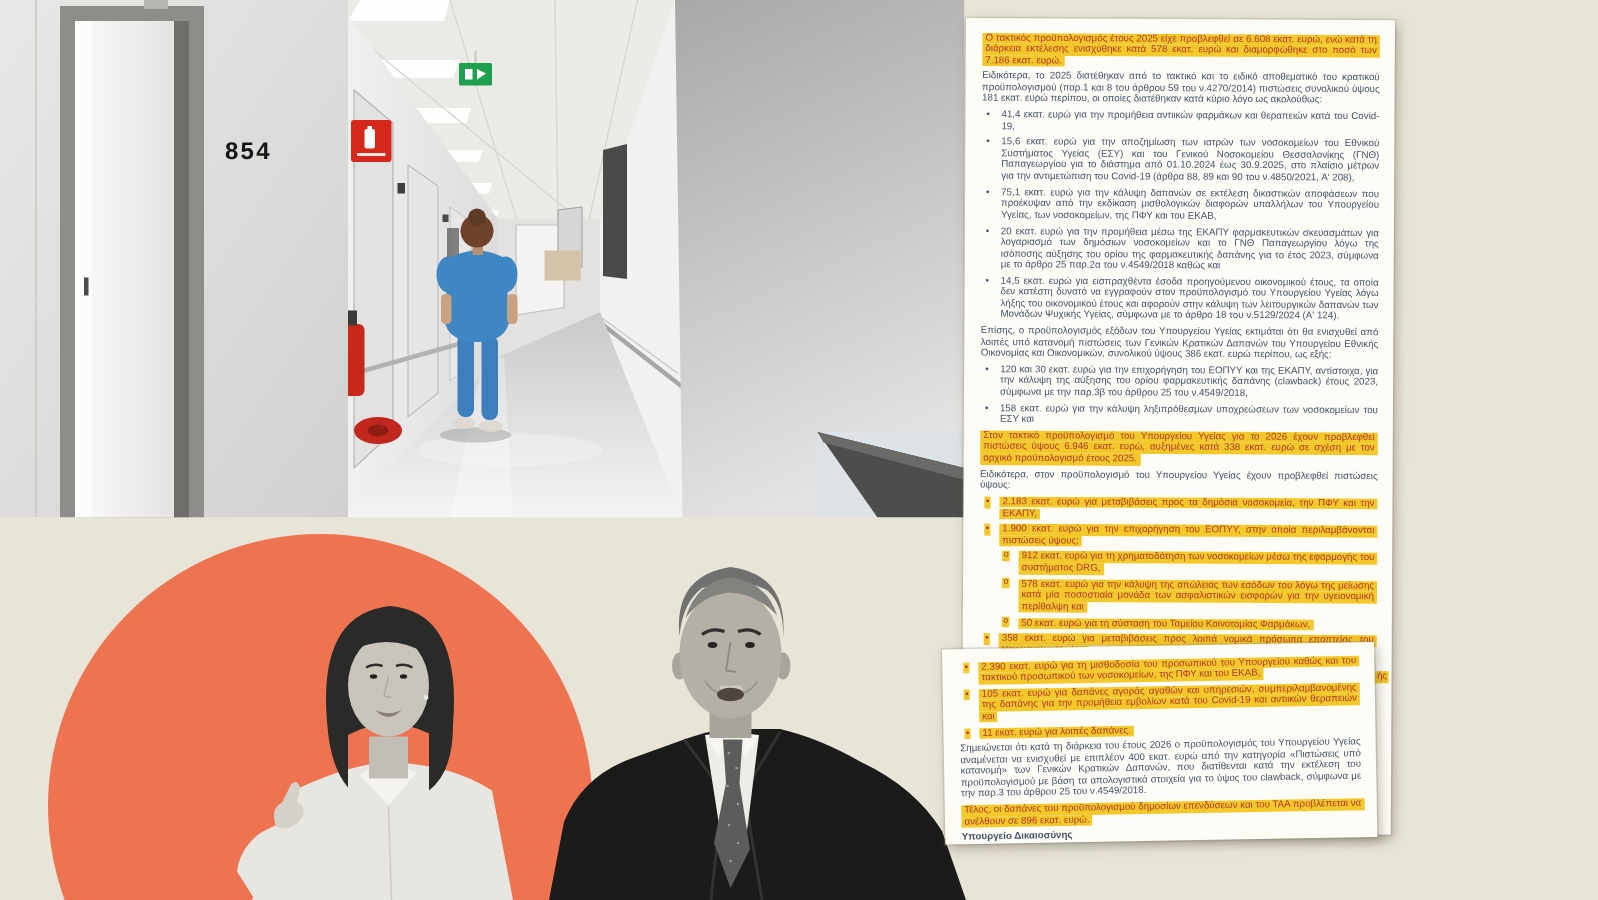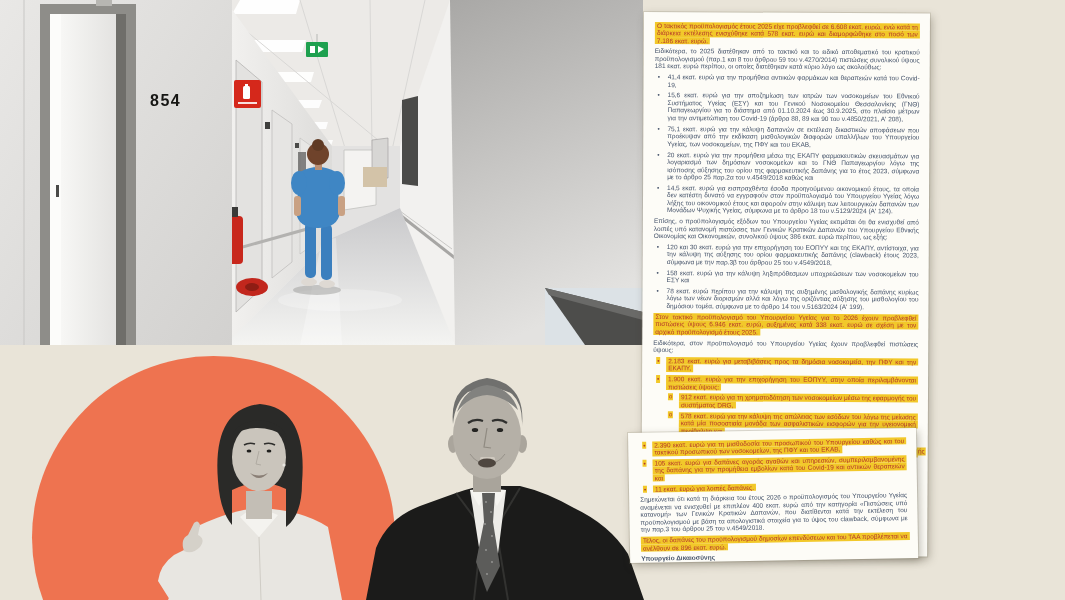--- a/index.html
+++ b/index.html
@@ -238,21 +238,20 @@
         <div class="blk p hl"><span class="txt">Ο τακτικός προϋπολογισμός έτους 2025 είχε προβλεφθεί σε 6.608 εκατ. ευρώ, ενώ κατά τη διάρκεια εκτέλεσης ενισχύθηκε κατά 578 εκατ. ευρώ και διαμορφώθηκε στο ποσό των 7.186 εκατ. ευρώ.</span></div>
         <div class="blk p"><span class="txt">Ειδικότερα, το 2025 διατέθηκαν από το τακτικό και το ειδικό αποθεματικό του κρατικού προϋπολογισμού (παρ.1 και 8 του άρθρου 59 του ν.4270/2014) πιστώσεις συνολικού ύψους 181 εκατ. ευρώ περίπου, οι οποίες διατέθηκαν κατά κύριο λόγο ως ακολούθως:</span></div>
         <div class="blk li"><span class="txt">41,4 εκατ. ευρώ για την προμήθεια αντιικών φαρμάκων και θεραπειών κατά του Covid-19,</span></div>
         <div class="blk li"><span class="txt">15,6 εκατ. ευρώ για την αποζημίωση των ιατρών των νοσοκομείων του Εθνικού Συστήματος Υγείας (ΕΣΥ) και του Γενικού Νοσοκομείου Θεσσαλονίκης (ΓΝΘ) Παπαγεωργίου για το διάστημα από 01.10.2024 έως 30.9.2025, στο πλαίσιο μέτρων για την αντιμετώπιση του Covid-19 (άρθρα 88, 89 και 90 του ν.4850/2021, Α' 208),</span></div>
         <div class="blk li"><span class="txt">75,1 εκατ. ευρώ για την κάλυψη δαπανών σε εκτέλεση δικαστικών αποφάσεων που προέκυψαν από την εκδίκαση μισθολογικών διαφορών υπαλλήλων του Υπουργείου Υγείας, των νοσοκομείων, της ΠΦΥ και του ΕΚΑΒ,</span></div>
         <div class="blk li"><span class="txt">20 εκατ. ευρώ για την προμήθεια μέσω της ΕΚΑΠΥ φαρμακευτικών σκευασμάτων για λογαριασμό των δημόσιων νοσοκομείων και το ΓΝΘ Παπαγεωργίου λόγω της ισόποσης αύξησης του ορίου της φαρμακευτικής δαπάνης για το έτος 2023, σύμφωνα με το άρθρο 25 παρ.2α του ν.4549/2018 καθώς και</span></div>
         <div class="blk li"><span class="txt">14,5 εκατ. ευρώ για εισπραχθέντα έσοδα προηγούμενου οικονομικού έτους, τα οποία δεν κατέστη δυνατό να εγγραφούν στον προϋπολογισμό του Υπουργείου Υγείας λόγω λήξης του οικονομικού έτους και αφορούν στην κάλυψη των λειτουργικών δαπανών των Μονάδων Ψυχικής Υγείας, σύμφωνα με το άρθρο 18 του ν.5129/2024 (Α' 124).</span></div>
         <div class="blk p"><span class="txt">Επίσης, ο προϋπολογισμός εξόδων του Υπουργείου Υγείας εκτιμάται ότι θα ενισχυθεί από λοιπές υπό κατανομή πιστώσεις των Γενικών Κρατικών Δαπανών του Υπουργείου Εθνικής Οικονομίας και Οικονομικών, συνολικού ύψους 386 εκατ. ευρώ περίπου, ως εξής:</span></div>
         <div class="blk li"><span class="txt">120 και 30 εκατ. ευρώ για την επιχορήγηση του ΕΟΠΥΥ και της ΕΚΑΠΥ, αντίστοιχα, για την κάλυψη της αύξησης του ορίου φαρμακευτικής δαπάνης (clawback) έτους 2023, σύμφωνα με την παρ.3β του άρθρου 25 του ν.4549/2018,</span></div>
         <div class="blk li"><span class="txt">158 εκατ. ευρώ για την κάλυψη ληξιπρόθεσμων υποχρεώσεων των νοσοκομείων του ΕΣΥ και</span></div>
-        <div class="blk li"><span class="txt">78 εκατ. ευρώ περίπου για την κάλυψη της αυξημένης μισθολογικής δαπάνης κυρίως λόγω των νέων διορισμών αλλά και λόγω της οριζόντιας αύξησης του μισθολογίου του δημόσιου τομέα, σύμφωνα με το άρθρο 14 του ν.5163/2024 (Α' 199).</span></div>
         <div class="blk p hl"><span class="txt">Στον τακτικό προϋπολογισμό του Υπουργείου Υγείας για το 2026 έχουν προβλεφθεί πιστώσεις ύψους 6.946 εκατ. ευρώ, αυξημένες κατά 338 εκατ. ευρώ σε σχέση με τον αρχικό προϋπολογισμό έτους 2025.</span></div>
         <div class="blk p"><span class="txt">Ειδικότερα, στον προϋπολογισμό του Υπουργείου Υγείας έχουν προβλεφθεί πιστώσεις ύψους:</span></div>
         <div class="blk li hl"><span class="txt">2.183 εκατ. ευρώ για μεταβιβάσεις προς τα δημόσια νοσοκομεία, την ΠΦΥ και την ΕΚΑΠΥ,</span></div>
         <div class="blk li hl"><span class="txt">1.900 εκατ. ευρώ για την επιχορήγηση του ΕΟΠΥΥ, στην οποία περιλαμβάνονται πιστώσεις ύψους:</span></div>
         <div class="blk li2 hl"><span class="txt">912 εκατ. ευρώ για τη χρηματοδότηση των νοσοκομείων μέσω της εφαρμογής του συστήματος DRG,</span></div>
         <div class="blk li2 hl"><span class="txt">578 εκατ. ευρώ για την κάλυψη της απώλειας των εσόδων του λόγω της μείωσης κατά μία ποσοστιαία μονάδα των ασφαλιστικών εισφορών για την υγειονομική περίθαλψη και</span></div>
         <div class="blk li2 hl"><span class="txt">50 εκατ. ευρώ για τη σύσταση του Ταμείου Καινοτομίας Φαρμάκων,</span></div>
         <div class="blk li hl"><span class="txt">358 εκατ. ευρώ για μεταβιβάσεις προς λοιπά νομικά πρόσωπα εποπτείας του Υπουργείου Υγείας,</span></div>
       </div>
     <span id="edge-frag">ής</span>

